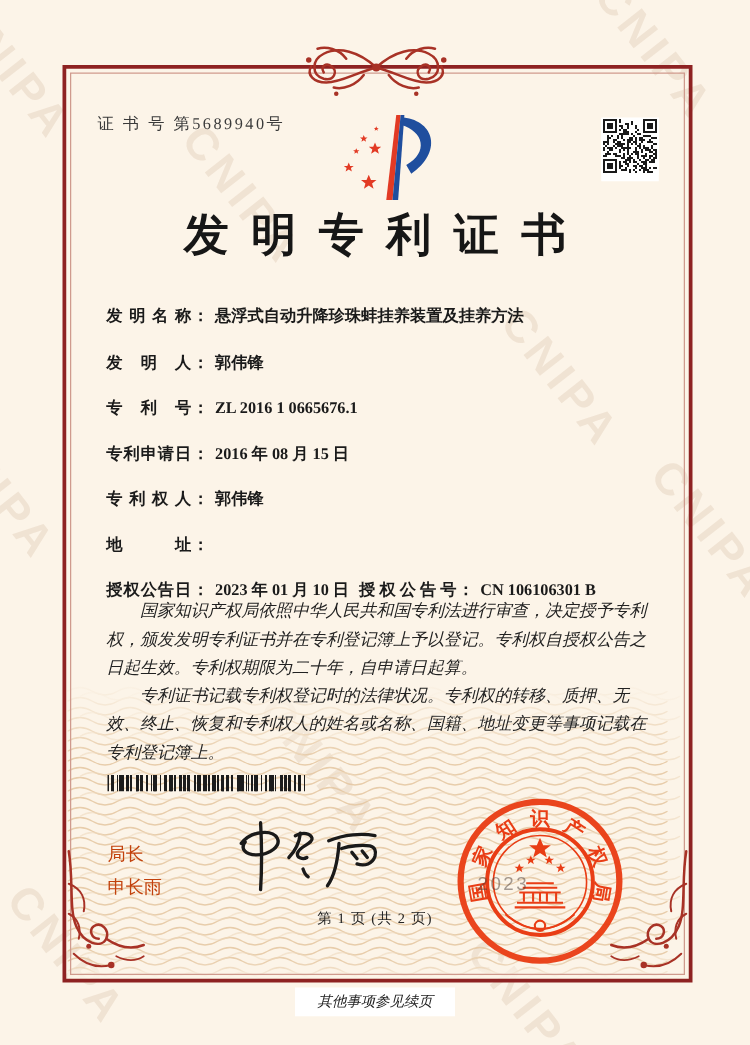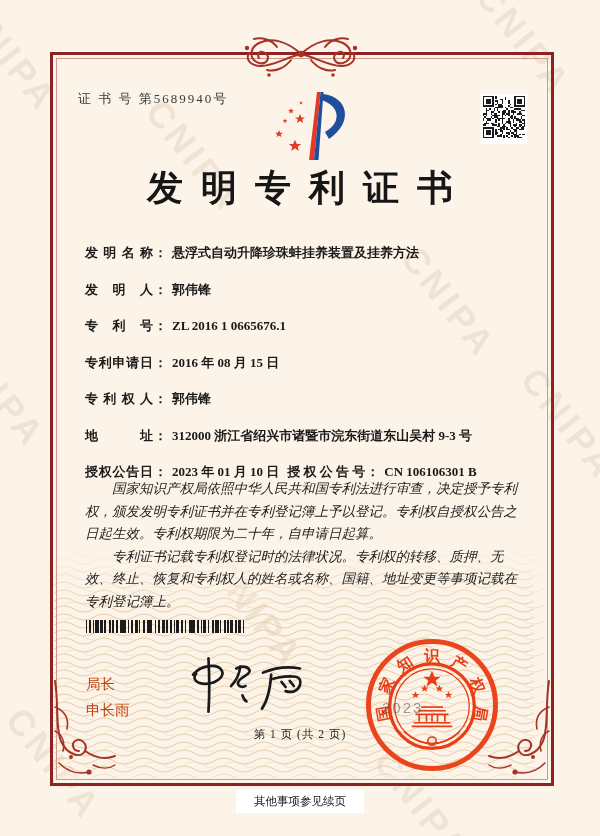--- a/index.html
+++ b/index.html
@@ -70,21 +70,21 @@
   .seal-date{
     position:absolute;left:16px;top:60px;font-size:15px;letter-spacing:2px;
     color:rgba(75,62,55,0.5);filter:blur(.3px);font-family:"Liberation Sans",sans-serif;
   }
   .pageinfo{
     position:absolute;left:0;right:0;top:727px;text-align:center;
     font-size:11.5px;letter-spacing:1px;color:#242424;
   }
   .contnote{
     position:absolute;left:50%;top:790px;transform:translateX(-50%);
-    background:#ffffff;padding:4px 18px;font-size:11.5px;
+    background:#ffffff;padding:4px 18px;font-size:11.5px;font-style:italic;
     color:#222;white-space:nowrap;
   }
   .orn-top{position:absolute;left:221px;top:29px;}
   .corner{position:absolute;top:679px;}
   .corner.bl{left:51px;}
   .corner.br{left:485px;transform:scaleX(-1);}
 </style>
 </head>
 <body>
 
@@ -492,21 +492,20 @@
       <span class="fvalue">2016 年 08 月 15 日</span>
   </div>
   <div class="frow">
     <span class="flabel">专利权人</span>
       <span class="fcolon">：</span>
       <span class="fvalue">郭伟锋</span>
   </div>
   <div class="frow">
     <span class="flabel">地址</span>
       <span class="fcolon">：</span>
-      <span class="fvalue">312000 浙江省绍兴市诸暨市浣东街道东山吴村 9-3 号</span>
   </div>
   <div class="frow">
     <span class="flabel">授权公告日</span>
       <span class="fcolon">：</span>
       <span class="fvalue">2023 年 01 月 10 日</span>
     <span class="grant-no-group">
       <span class="flabel" style="width:78px;">授权公告号</span>
         <span class="fcolon">：</span>
         <span class="fvalue">CN 106106301 B</span>
     </span>

